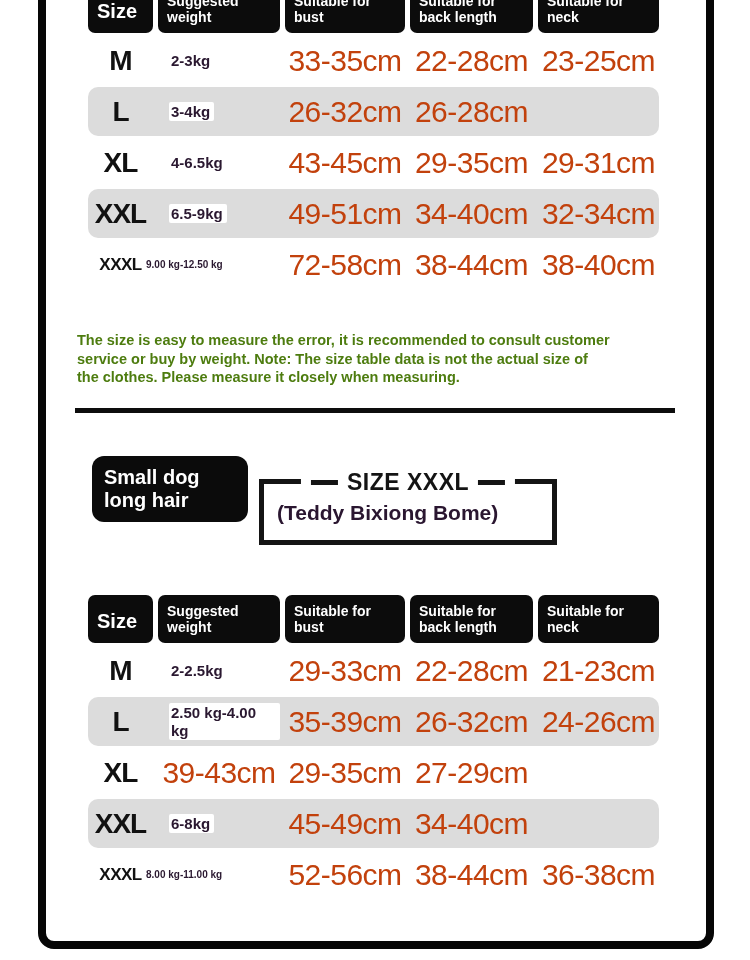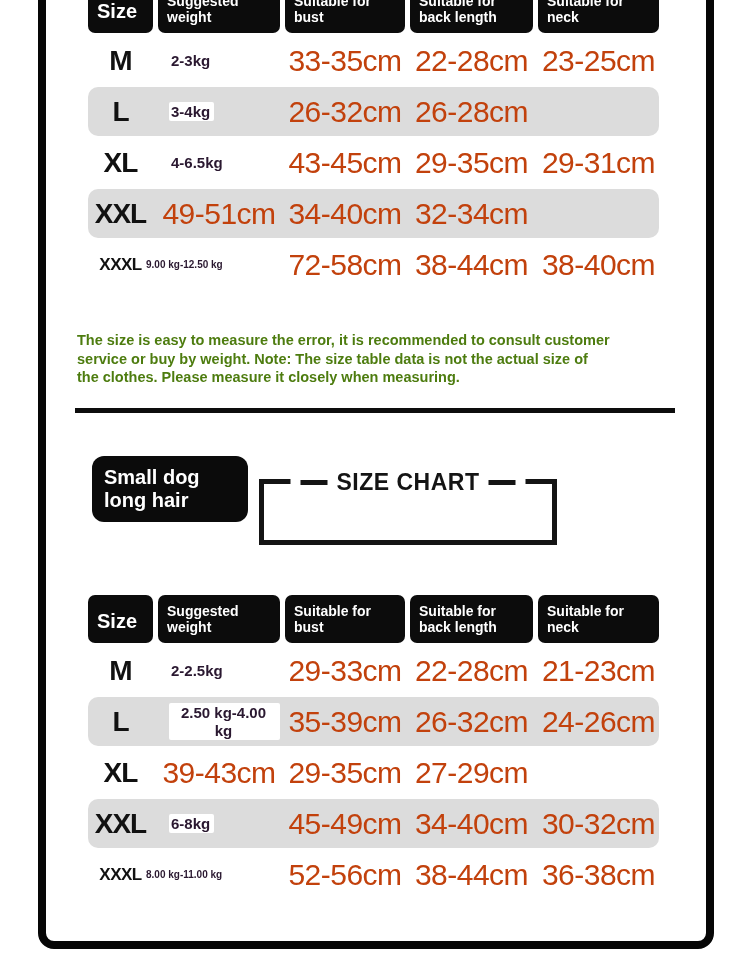--- a/index.html
+++ b/index.html
@@ -22,21 +22,21 @@
   .hcell.first { font-size:20px; padding-bottom:9px; }
   .t-row { display:grid; grid-template-columns:65px 122px 120px 123px 121px;
            column-gap:5px; height:49px; margin-top:2px; border-radius:10px; }
   .t-row:nth-child(2) { margin-top:3px; }
   .t-row.shaded { background:#dcdcdc; }
   .cell { display:flex; align-items:center; justify-content:center; }
   .size-cell { font-size:28px; font-weight:700; color:#111111; letter-spacing:-1px; }
   .weight-cell { justify-content:flex-start; padding-left:11px;
                  font-size:15px; font-weight:700; color:#2a1830; }
   .weight-cell span { background:#ffffff; padding:1px 4px 1px 2px; line-height:1.15;
-                      border-radius:2px;text-align:center; }
+                      border-radius:2px; }
   .m-cell { font-size:30px; color:#c2410c; letter-spacing:-0.5px; }
   .row-xxxl .size-cell { font-size:17px; letter-spacing:-0.5px; }
   .row-xxxl .weight-cell { padding-left:0; margin-left:-14px; }
   .row-xxxl .weight-cell span { white-space:nowrap; font-size:10px; }
   #table-1 { top:-15px; }
   #table-2 { top:595px; }
 
   
   .warning { position:absolute; left:77px; top:331px; color:#4d7c0f;
              font-size:14.5px; font-weight:700; line-height:18.5px; white-space:nowrap; }
@@ -95,20 +95,23 @@
     <div class="cell size-cell">XL</div>
     <div class="cell weight-cell">
         <span>4-6.5kg</span>
       </div>
     <div class="cell m-cell">43-45cm</div>
     <div class="cell m-cell">29-35cm</div>
     <div class="cell m-cell">29-31cm</div>
   </div>
   <div class="t-row shaded">
     <div class="cell size-cell">XXL</div>
+    <div class="cell weight-cell">
+        <span>6.5-9kg</span>
+      </div>
     <div class="cell m-cell">49-51cm</div>
     <div class="cell m-cell">34-40cm</div>
     <div class="cell m-cell">32-34cm</div>
   </div>
   <div class="t-row row-xxxl">
     <div class="cell size-cell">XXXL</div>
     <div class="cell weight-cell">
         <span>9.00 kg-12.50 kg</span>
       </div>
     <div class="cell m-cell">72-58cm</div>
@@ -125,23 +128,24 @@
 
 <div class="divider"></div>
 
 <div class="badge">
   <div>Small dog</div>
   <div>long hair</div>
 </div>
 <div class="chart-box">
   <div class="chart-box-title">
     <span class="dash"></span>
-    <span>SIZE CHART</span>
+    <span>SIZE XXXL</span>
     <span class="dash"></span>
   </div>
+  <div class="chart-box-subtitle">(Teddy Bixiong Bome)</div>
 </div>
 
 <div class="size-table" id="table-2">
   <div class="t-header">
     <div class="hcell first">Size</div>
     <div class="hcell">Suggested weight</div>
     <div class="hcell">Suitable for bust</div>
     <div class="hcell">Suitable for back length</div>
     <div class="hcell">Suitable for neck</div>
   </div>
@@ -169,21 +173,20 @@
     <div class="cell m-cell">29-35cm</div>
     <div class="cell m-cell">27-29cm</div>
   </div>
   <div class="t-row shaded">
     <div class="cell size-cell">XXL</div>
     <div class="cell weight-cell">
         <span>6-8kg</span>
       </div>
     <div class="cell m-cell">45-49cm</div>
     <div class="cell m-cell">34-40cm</div>
-    <div class="cell m-cell">30-32cm</div>
   </div>
   <div class="t-row row-xxxl">
     <div class="cell size-cell">XXXL</div>
     <div class="cell weight-cell">
         <span>8.00 kg-11.00 kg</span>
       </div>
     <div class="cell m-cell">52-56cm</div>
     <div class="cell m-cell">38-44cm</div>
     <div class="cell m-cell">36-38cm</div>
   </div>

